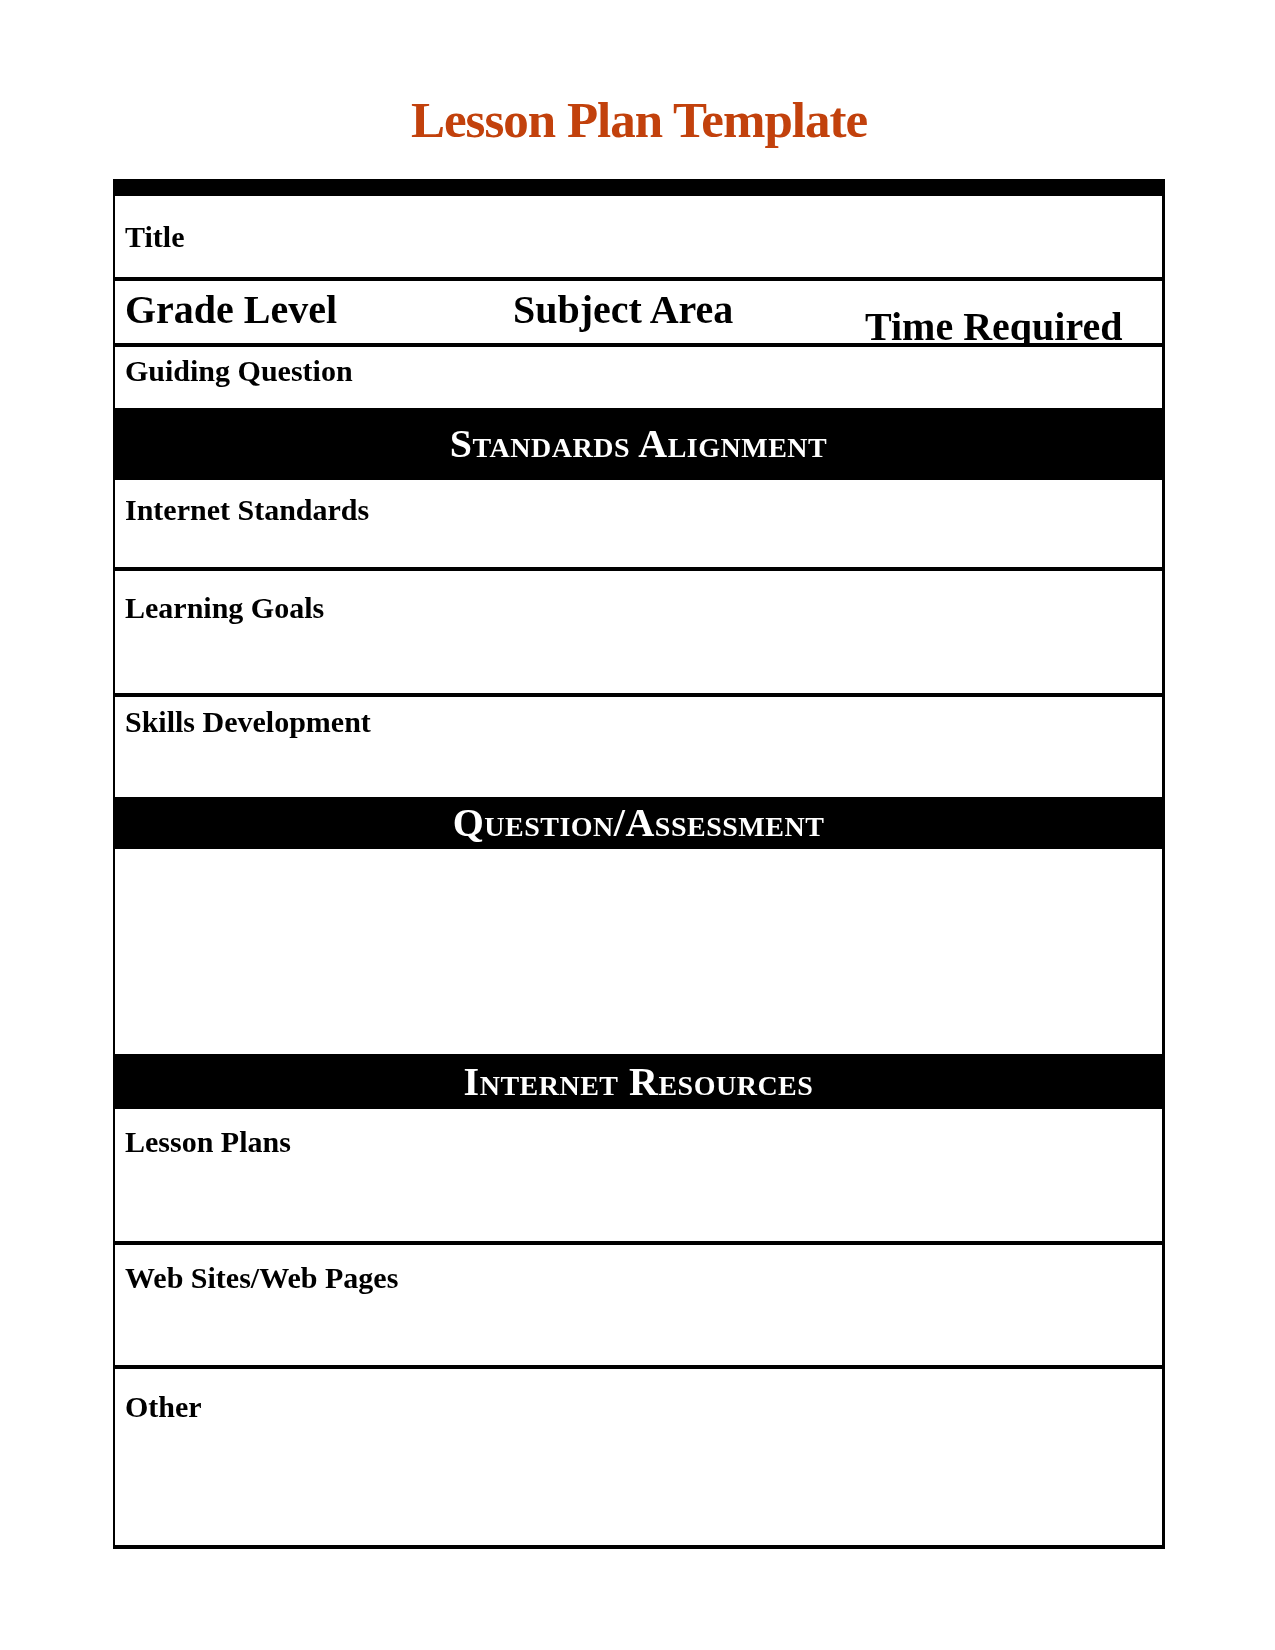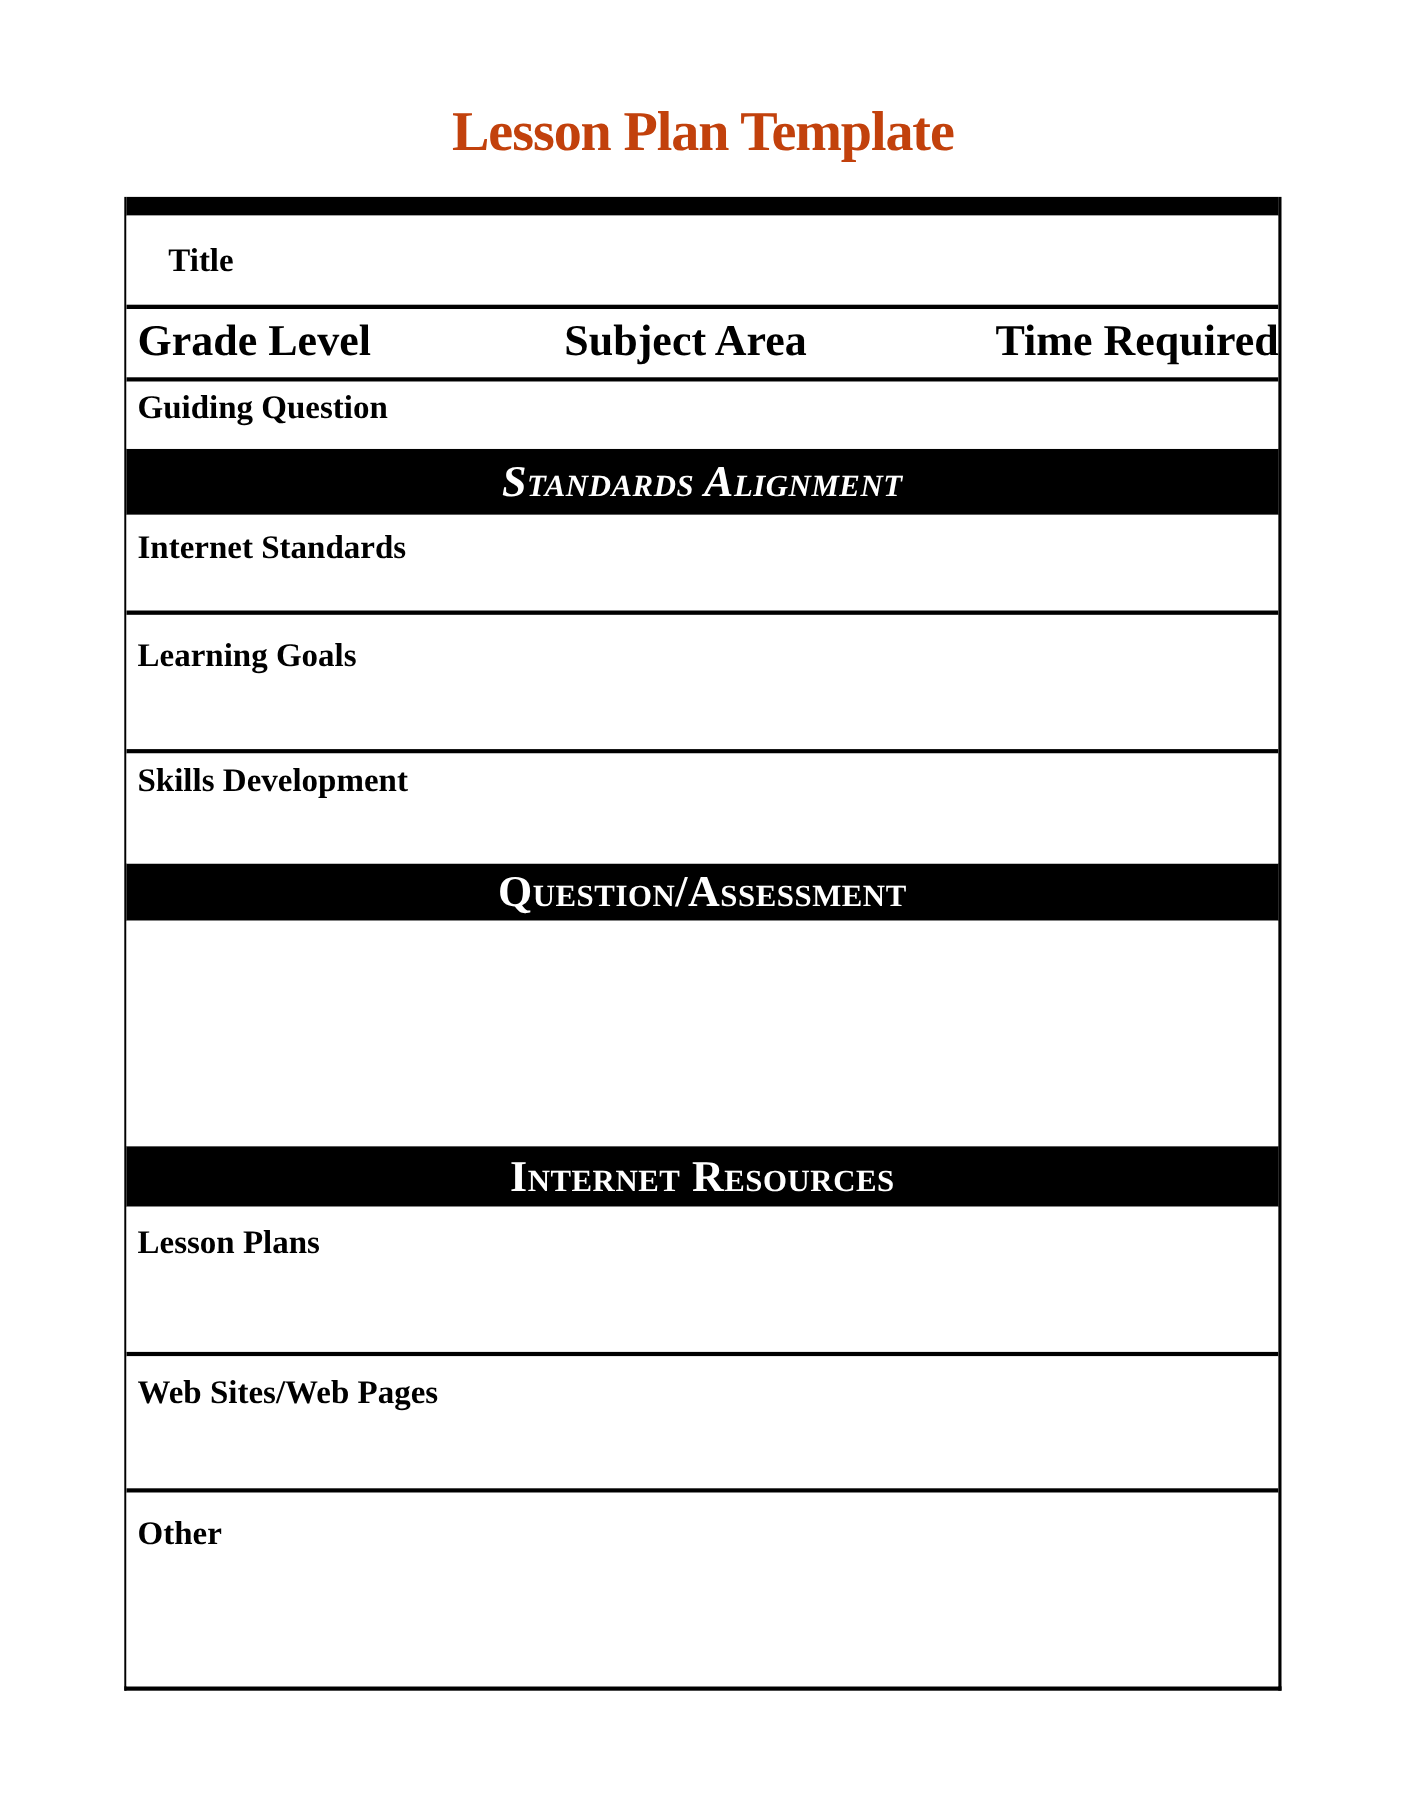--- a/index.html
+++ b/index.html
@@ -75,28 +75,28 @@
   .field-label {
     display: block;
     font-weight: bold;
     font-size: 30px;
     line-height: 1.05;
     padding-left: 10px;
   }
 
   
   .r-title        { height: 85px; }
-  .r-title .field-label { padding-top: 25px; margin-left: 28px; }
+  .r-title .field-label { padding-top: 25px; }
 
   .r-grade        { height: 66px; }
 
   .r-guiding      { height: 61px; }
   .r-guiding .field-label { padding-top: 8px; }
 
-  .bar-standards  { height: 60px; font-style: italic; }
+  .bar-standards  { height: 72px; }
 
   .r-content      { height: 91px; }
   .r-content .field-label { padding-top: 14px; }
 
   .r-learning     { height: 126px; }
   .r-learning .field-label { padding-top: 21px; }
 
   .r-skills       { height: 100px; }
   .r-skills .field-label { padding-top: 9px; }
 
@@ -119,21 +119,21 @@
   .col-label {
     position: absolute;
     top: 8px;
     font-weight: bold;
     font-size: 40px;
     line-height: 1.05;
     white-space: nowrap;
   }
   .col-1 { left: 10px; }
   .col-2 { left: 374px; margin-left: 24px; }
-  .col-3 { left: 790px; }
+  .col-3 { left: 750px; margin-top: 17px; }
 </style>
 </head>
 <body>
 
 <h1 class="page-title">Lesson Plan Template</h1>
 
 <div class="plan-table">
 
   <div class="row top-bar"></div>
 

